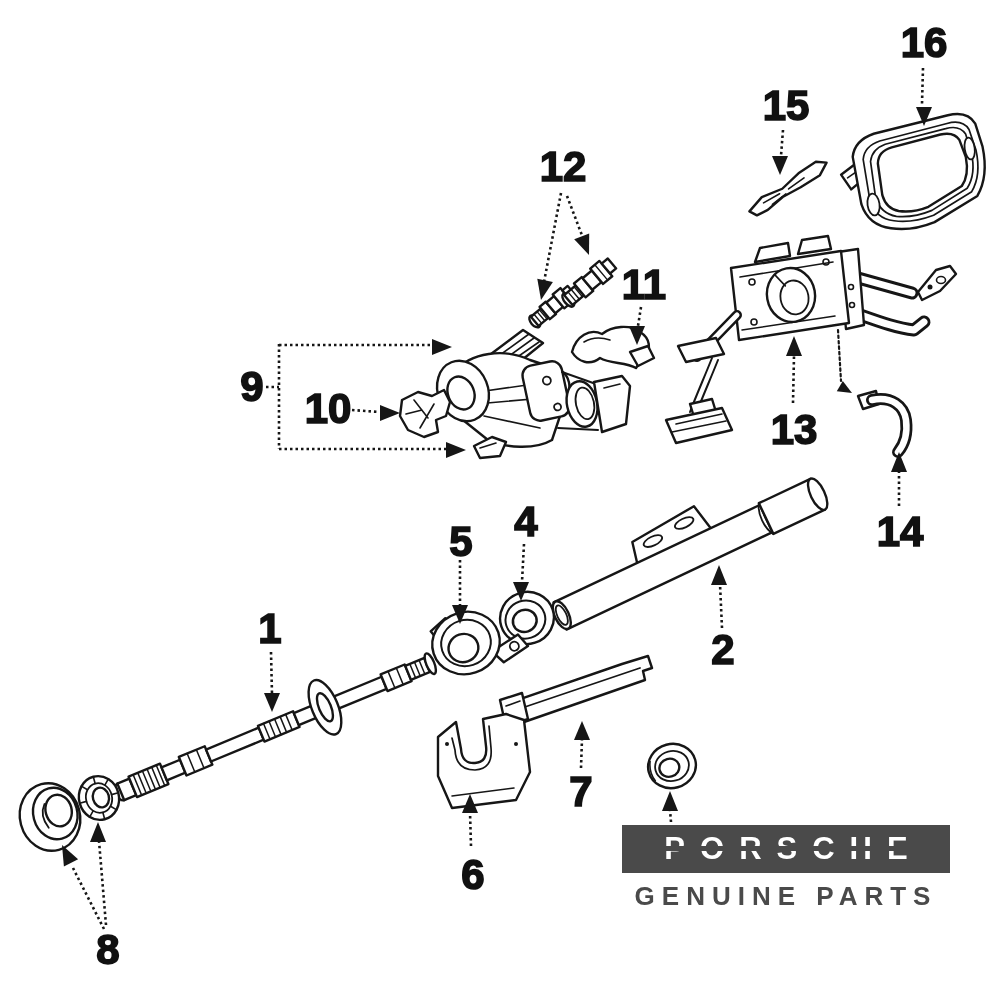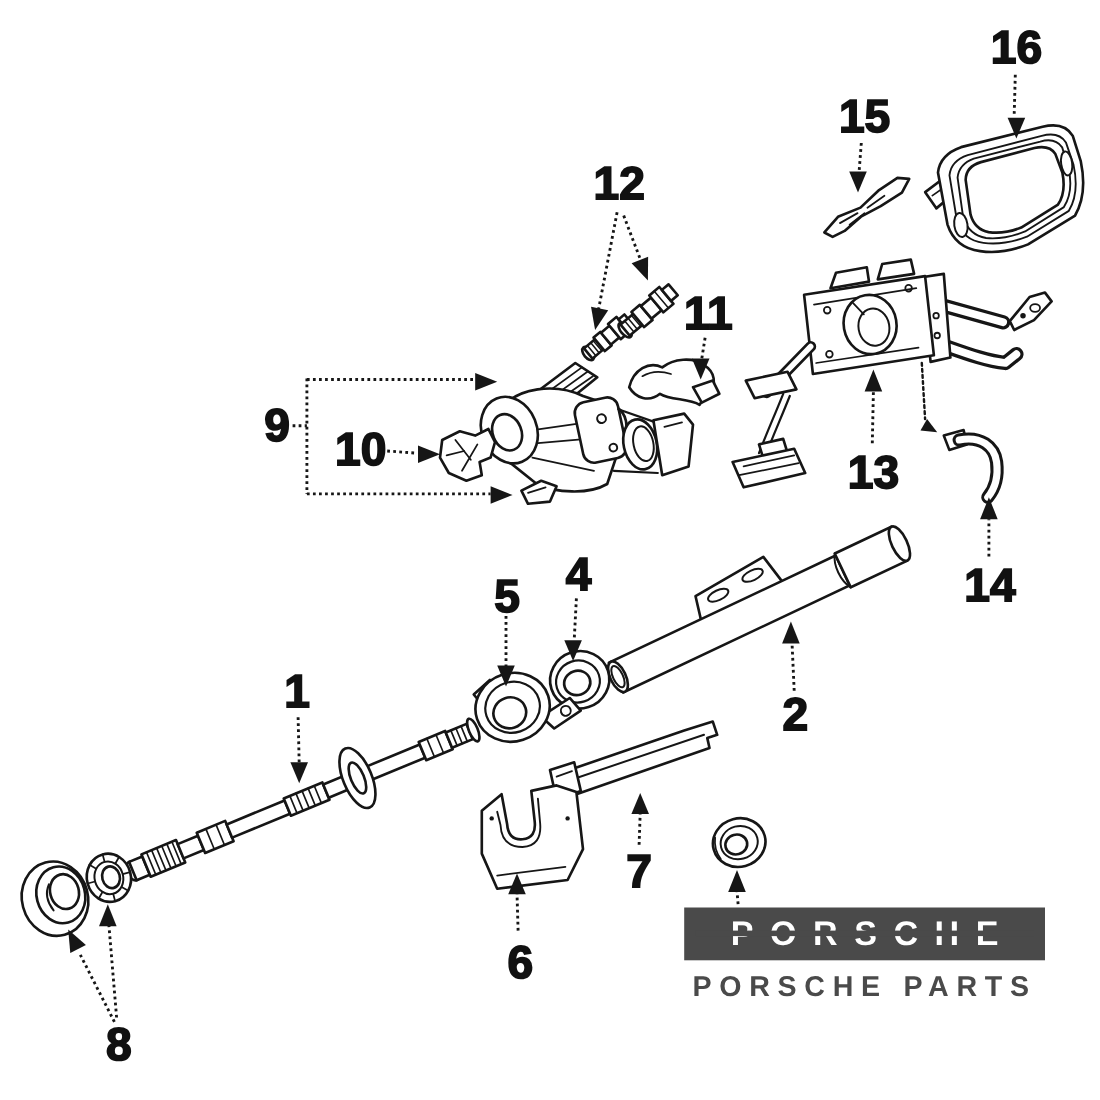--- a/index.html
+++ b/index.html
@@ -315,15 +315,15 @@
     </g>
   </g>
 </svg>
 
 
 <div class="badge">
   <div class="badge-band" style="background:#4a4a4a;">
     <span class="badge-brand">PORSCHE</span>
     <span class="badge-stripe" style="background:#4a4a4a;"></span>
   </div>
-  <div class="badge-tagline" style="color:#4a4a4a;">PORSCHE PARTS</div>
+  <div class="badge-tagline" style="color:#4a4a4a;">GENUINE PARTS</div>
 </div>
 </div>
 
 </body></html>

